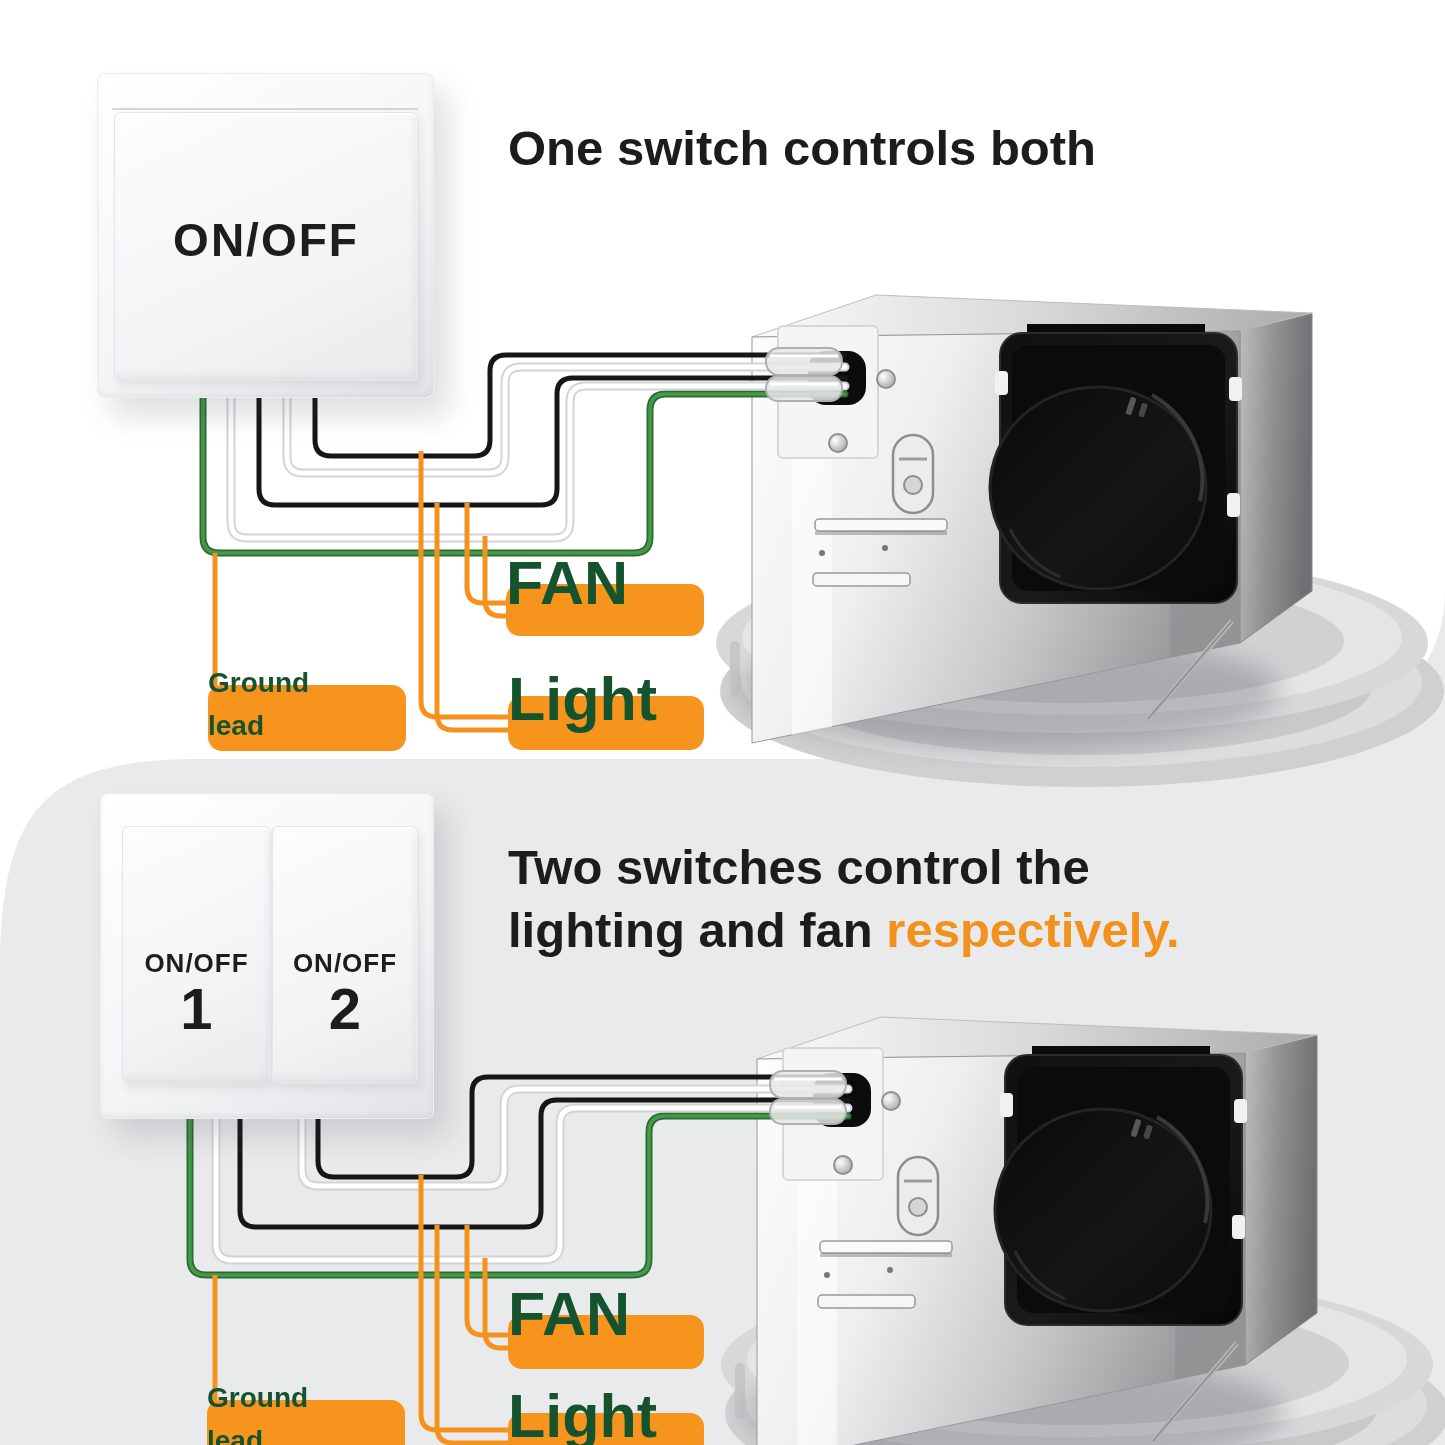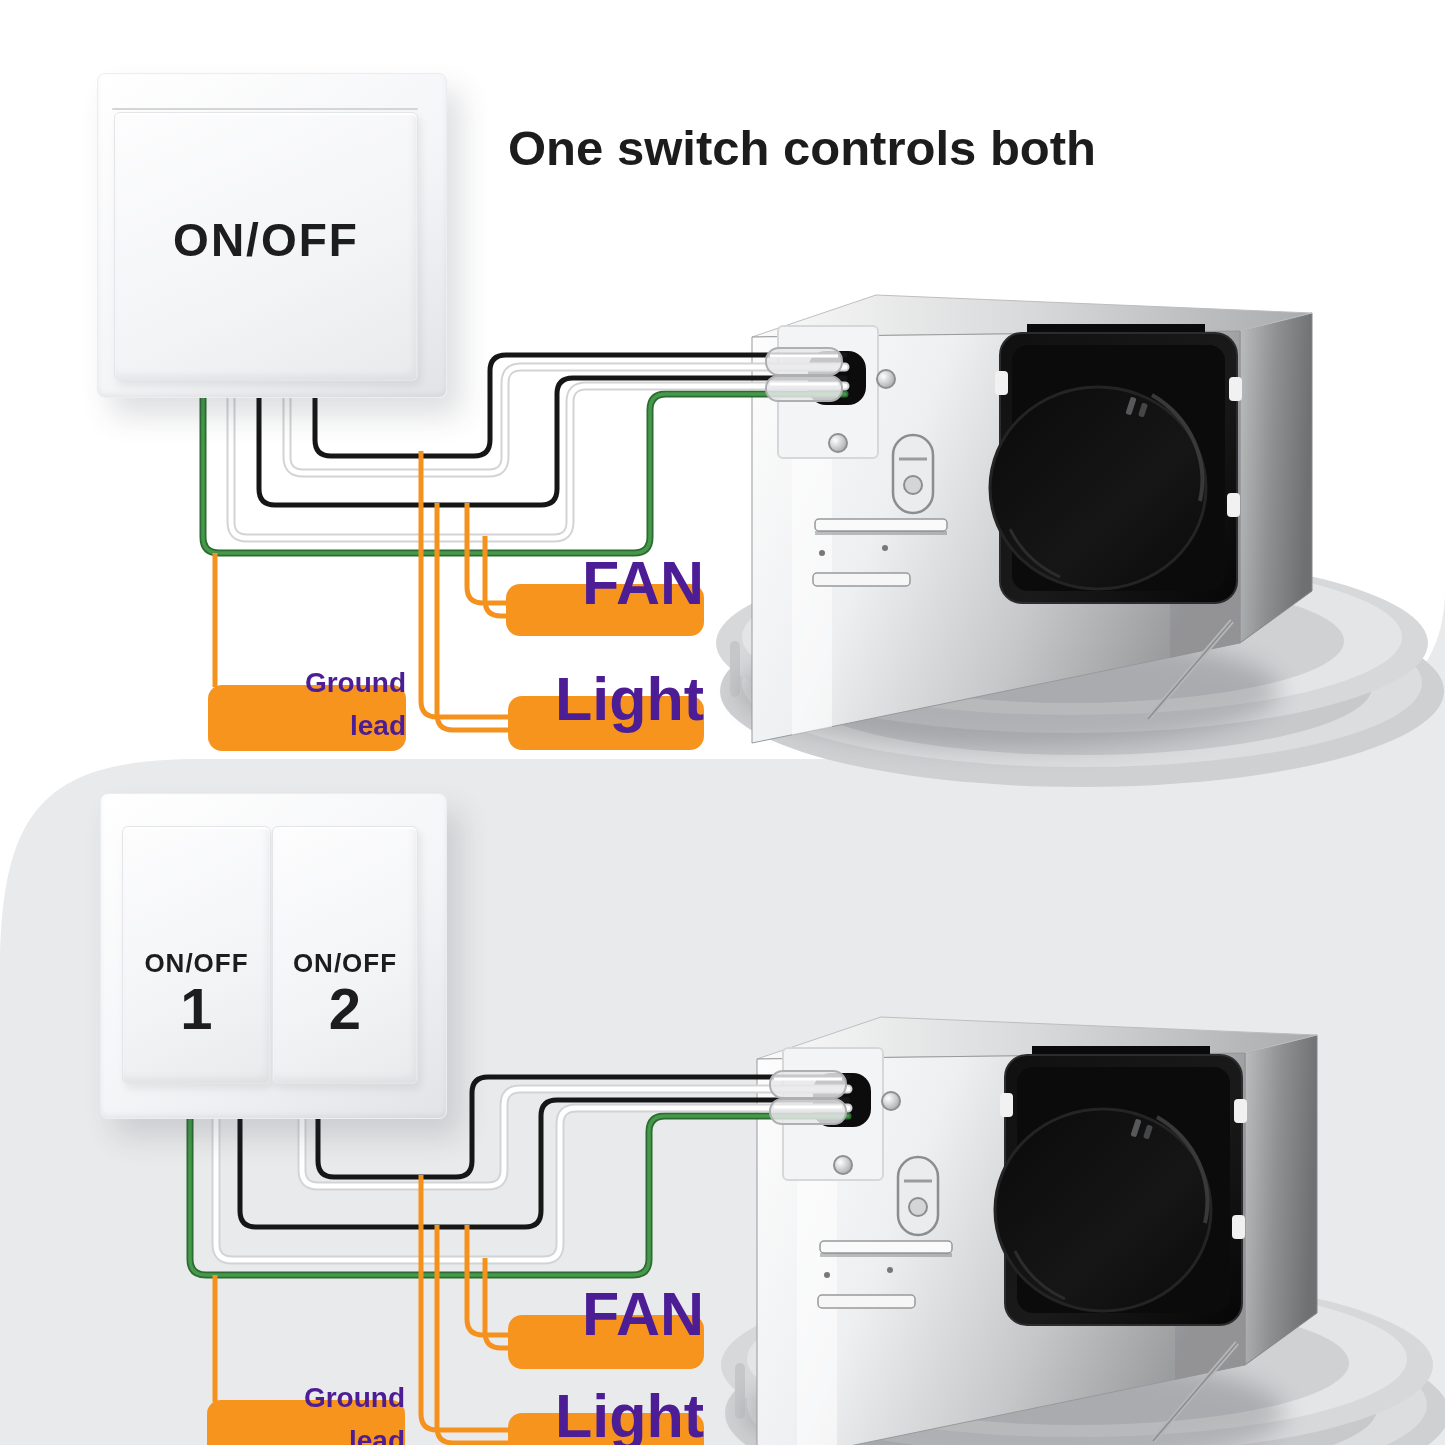--- a/index.html
+++ b/index.html
@@ -6,28 +6,28 @@
   .stage{position:relative;width:1445px;height:1445px;overflow:hidden;background:#ffffff;
          font-family:"Liberation Sans", sans-serif;margin-top:33px;}
   .art{position:absolute;left:0;top:0;}
 
   
   .heading{position:absolute;font-weight:bold;font-size:49px;line-height:63px;color:#1c1c1d;white-space:nowrap;}
   .heading .accent{color:#f3911e;}
 
   
   .lbl{position:absolute;background:#f7941e;border-radius:14px;}
-  .lbl-text{position:absolute;left:0;right:0;text-align:right;font-weight:bold;color:#4c1d95;white-space:nowrap;}
+  .lbl-text{position:absolute;left:0;right:0;text-align:left;font-weight:bold;color:#14532d;white-space:nowrap;}
   .lbl-text.big{font-size:61px;}
   .lbl-text.two-line{font-size:28px;line-height:43px;}
 
   
   .plate{position:absolute;background:linear-gradient(145deg,#ffffff 0%,#f4f5f7 55%,#e1e3e6 100%);
          border:1px solid #eceDF0;border-radius:8px;
-         box-shadow:14px 18px 30px rgba(50,55,70,.16), inset 0 -3px 5px rgba(0,0,0,.05);padding-left:13px;}
+         box-shadow:14px 18px 30px rgba(50,55,70,.16), inset 0 -3px 5px rgba(0,0,0,.05);}
   .groove{position:absolute;background:#d4d5d7;height:2px;border-radius:1px;}
   .rocker{position:absolute;background:linear-gradient(155deg,#fdfdfe 0%,#f3f4f6 60%,#e8eaec 100%);
           border-radius:6px;border:1px solid #e4e5e8;
           box-shadow:inset 0 2px 2px #ffffff, inset -3px -5px 8px rgba(0,0,0,.05), 3px 5px 8px rgba(0,0,0,.07);}
   .sw-text{position:absolute;left:0;right:0;text-align:center;font-weight:bold;color:#1d1d1f;}
   .sw-main{top:100px;font-size:46px;letter-spacing:2px;}
   .sw-small{top:121px;font-size:26px;letter-spacing:1px;}
   .sw-num{top:148px;font-size:58px;}
 </style>
 </head>
@@ -194,20 +194,24 @@
   <div class="lbl" style="left:508px;top:663px;width:196px;height:54px;">
     <div class="lbl-text big" style="top:-32px;">Light</div>
   </div>
   <div class="lbl" style="left:208px;top:652px;width:198px;height:66px;">
     <div class="lbl-text two-line" style="top:-24px;">
       <div>Ground</div>
       <div>lead</div>
     </div>
   </div>
 
+  <div class="heading" style="left:508px;top:803px;">
+    <div>Two switches control the</div>
+    <div><span>lighting and fan </span><span class="accent">respectively.</span></div>
+  </div>
 
   <div class="plate" style="left:100px;top:760px;width:332px;height:324px;">
     <div class="rocker" style="left:21px;top:32px;width:147px;height:256px;">
       <div class="sw-text sw-small">ON/OFF</div>
       <div class="sw-text sw-num">1</div>
     </div>
     <div class="rocker" style="left:171px;top:32px;width:144px;height:256px;">
       <div class="sw-text sw-small">ON/OFF</div>
       <div class="sw-text sw-num">2</div>
     </div>

